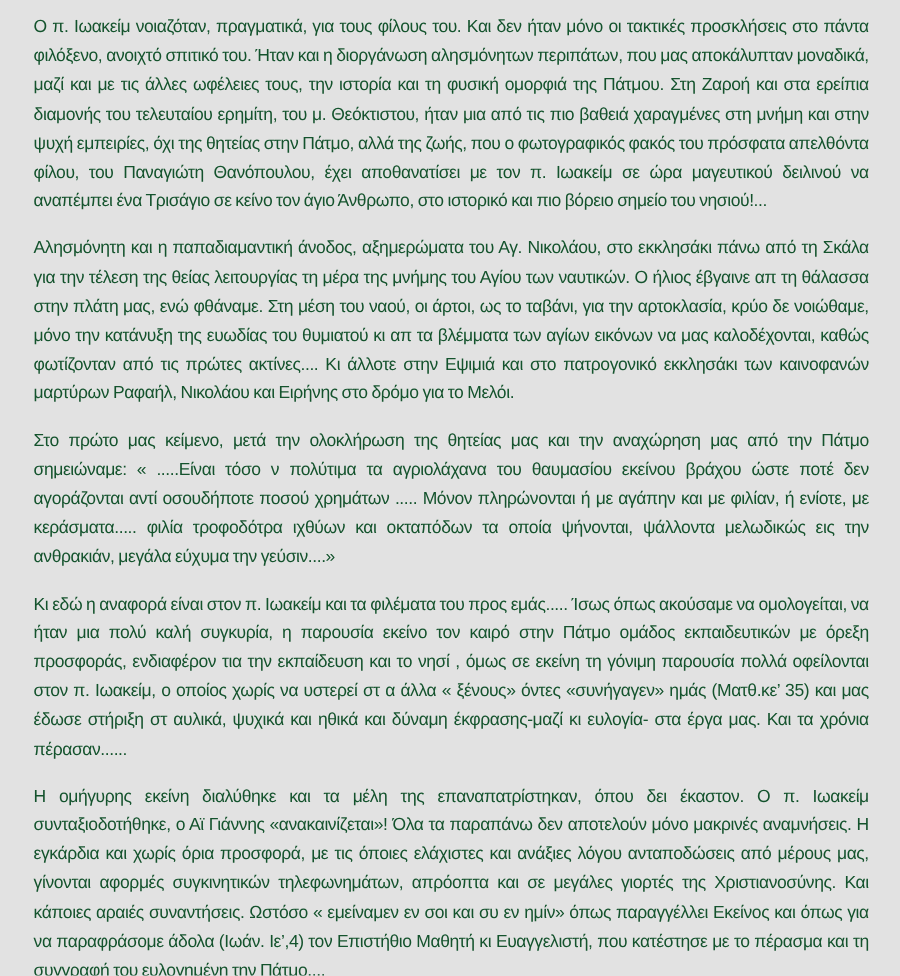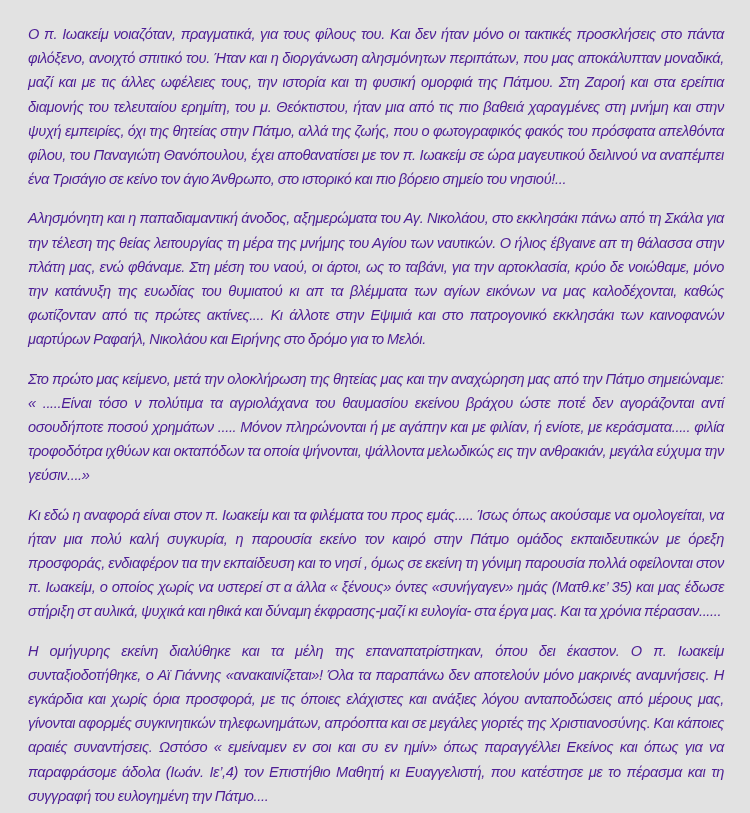--- a/index.html
+++ b/index.html
@@ -13,29 +13,28 @@
     overflow: hidden;
   }
   .page {
     box-sizing: border-box;
     width: 750px;
     height: 813px;
     padding: 10px 26px 0 28px;
     background: #e2e2e2;
   }
   .para {
-    margin: 12px 0 15px 0;
+    margin: 1px 0 15px 0;
     font-family: "Liberation Sans", sans-serif;
     font-size: 14.6px;
     line-height: 24.2px;
-    color: #4c1d95;
+    color: #14532d;
     text-align: justify;
     letter-spacing: -0.35px;
     word-spacing: -0.5px;
-    font-style: italic;
   }
 </style>
 </head>
 <body>
 
 <div class="page">
   <p class="para">Ο π. Ιωακείμ νοιαζόταν, πραγματικά, για τους φίλους του. Και δεν ήταν μόνο οι τακτικές προσκλήσεις στο πάντα φιλόξενο, ανοιχτό σπιτικό του. Ήταν και η διοργάνωση αλησμόνητων περιπάτων, που μας αποκάλυπταν μοναδικά, μαζί και με τις άλλες ωφέλειες τους, την ιστορία και τη φυσική ομορφιά της Πάτμου.  Στη Ζαροή και στα ερείπια διαμονής του τελευταίου ερημίτη, του μ. Θεόκτιστου, ήταν μια από τις πιο βαθειά χαραγμένες στη μνήμη και στην ψυχή εμπειρίες, όχι της θητείας στην Πάτμο, αλλά της ζωής, που ο φωτογραφικός φακός του πρόσφατα απελθόντα φίλου, του Παναγιώτη Θανόπουλου, έχει αποθανατίσει με τον π. Ιωακείμ σε ώρα μαγευτικού δειλινού να αναπέμπει ένα Τρισάγιο σε κείνο τον άγιο Άνθρωπο, στο ιστορικό και πιο βόρειο σημείο του νησιού!...</p>
   <p class="para">Αλησμόνητη και η παπαδιαμαντική άνοδος, αξημερώματα του Αγ. Νικολάου, στο εκκλησάκι πάνω από τη Σκάλα για την τέλεση της θείας λειτουργίας τη μέρα της μνήμης του Αγίου των ναυτικών. Ο ήλιος έβγαινε απ τη θάλασσα στην πλάτη μας, ενώ φθάναμε. Στη μέση του ναού, οι άρτοι, ως το ταβάνι, για την αρτοκλασία, κρύο δε νοιώθαμε, μόνο την κατάνυξη της ευωδίας του θυμιατού κι απ τα βλέμματα των αγίων εικόνων   να μας καλοδέχονται, καθώς φωτίζονταν από τις πρώτες ακτίνες.... Κι άλλοτε στην Εψιμιά και στο πατρογονικό εκκλησάκι των καινοφανών μαρτύρων Ραφαήλ, Νικολάου και Ειρήνης στο δρόμο για το Μελόι.</p>
   <p class="para">Στο πρώτο μας κείμενο, μετά την ολοκλήρωση της θητείας μας και την αναχώρηση μας από την Πάτμο σημειώναμε: « .....Είναι τόσο ν πολύτιμα τα αγριολάχανα του θαυμασίου εκείνου βράχου ώστε ποτέ δεν αγοράζονται αντί οσουδήποτε ποσού χρημάτων ..... Μόνον  πληρώνονται ή με αγάπην και με φιλίαν,  ή ενίοτε, με κεράσματα..... φιλία  τροφοδότρα  ιχθύων και οκταπόδων τα οποία ψήνονται, ψάλλοντα μελωδικώς  εις την ανθρακιάν,  μεγάλα εύχυμα την γεύσιν....»</p>
   <p class="para">Κι εδώ η αναφορά είναι στον π. Ιωακείμ και τα φιλέματα του προς εμάς..... Ίσως όπως ακούσαμε να ομολογείται, να ήταν μια πολύ καλή συγκυρία, η παρουσία εκείνο τον καιρό στην Πάτμο ομάδος εκπαιδευτικών με όρεξη προσφοράς, ενδιαφέρον τια την εκπαίδευση και το νησί , όμως σε εκείνη τη γόνιμη παρουσία πολλά οφείλονται στον π. Ιωακείμ, ο οποίος χωρίς να υστερεί στ α άλλα « ξένους» όντες «συνήγαγεν» ημάς (Ματθ.κε’ 35) και μας έδωσε στήριξη στ αυλικά, ψυχικά και ηθικά και δύναμη έκφρασης-μαζί κι ευλογία- στα έργα μας. Και τα χρόνια πέρασαν......</p>

